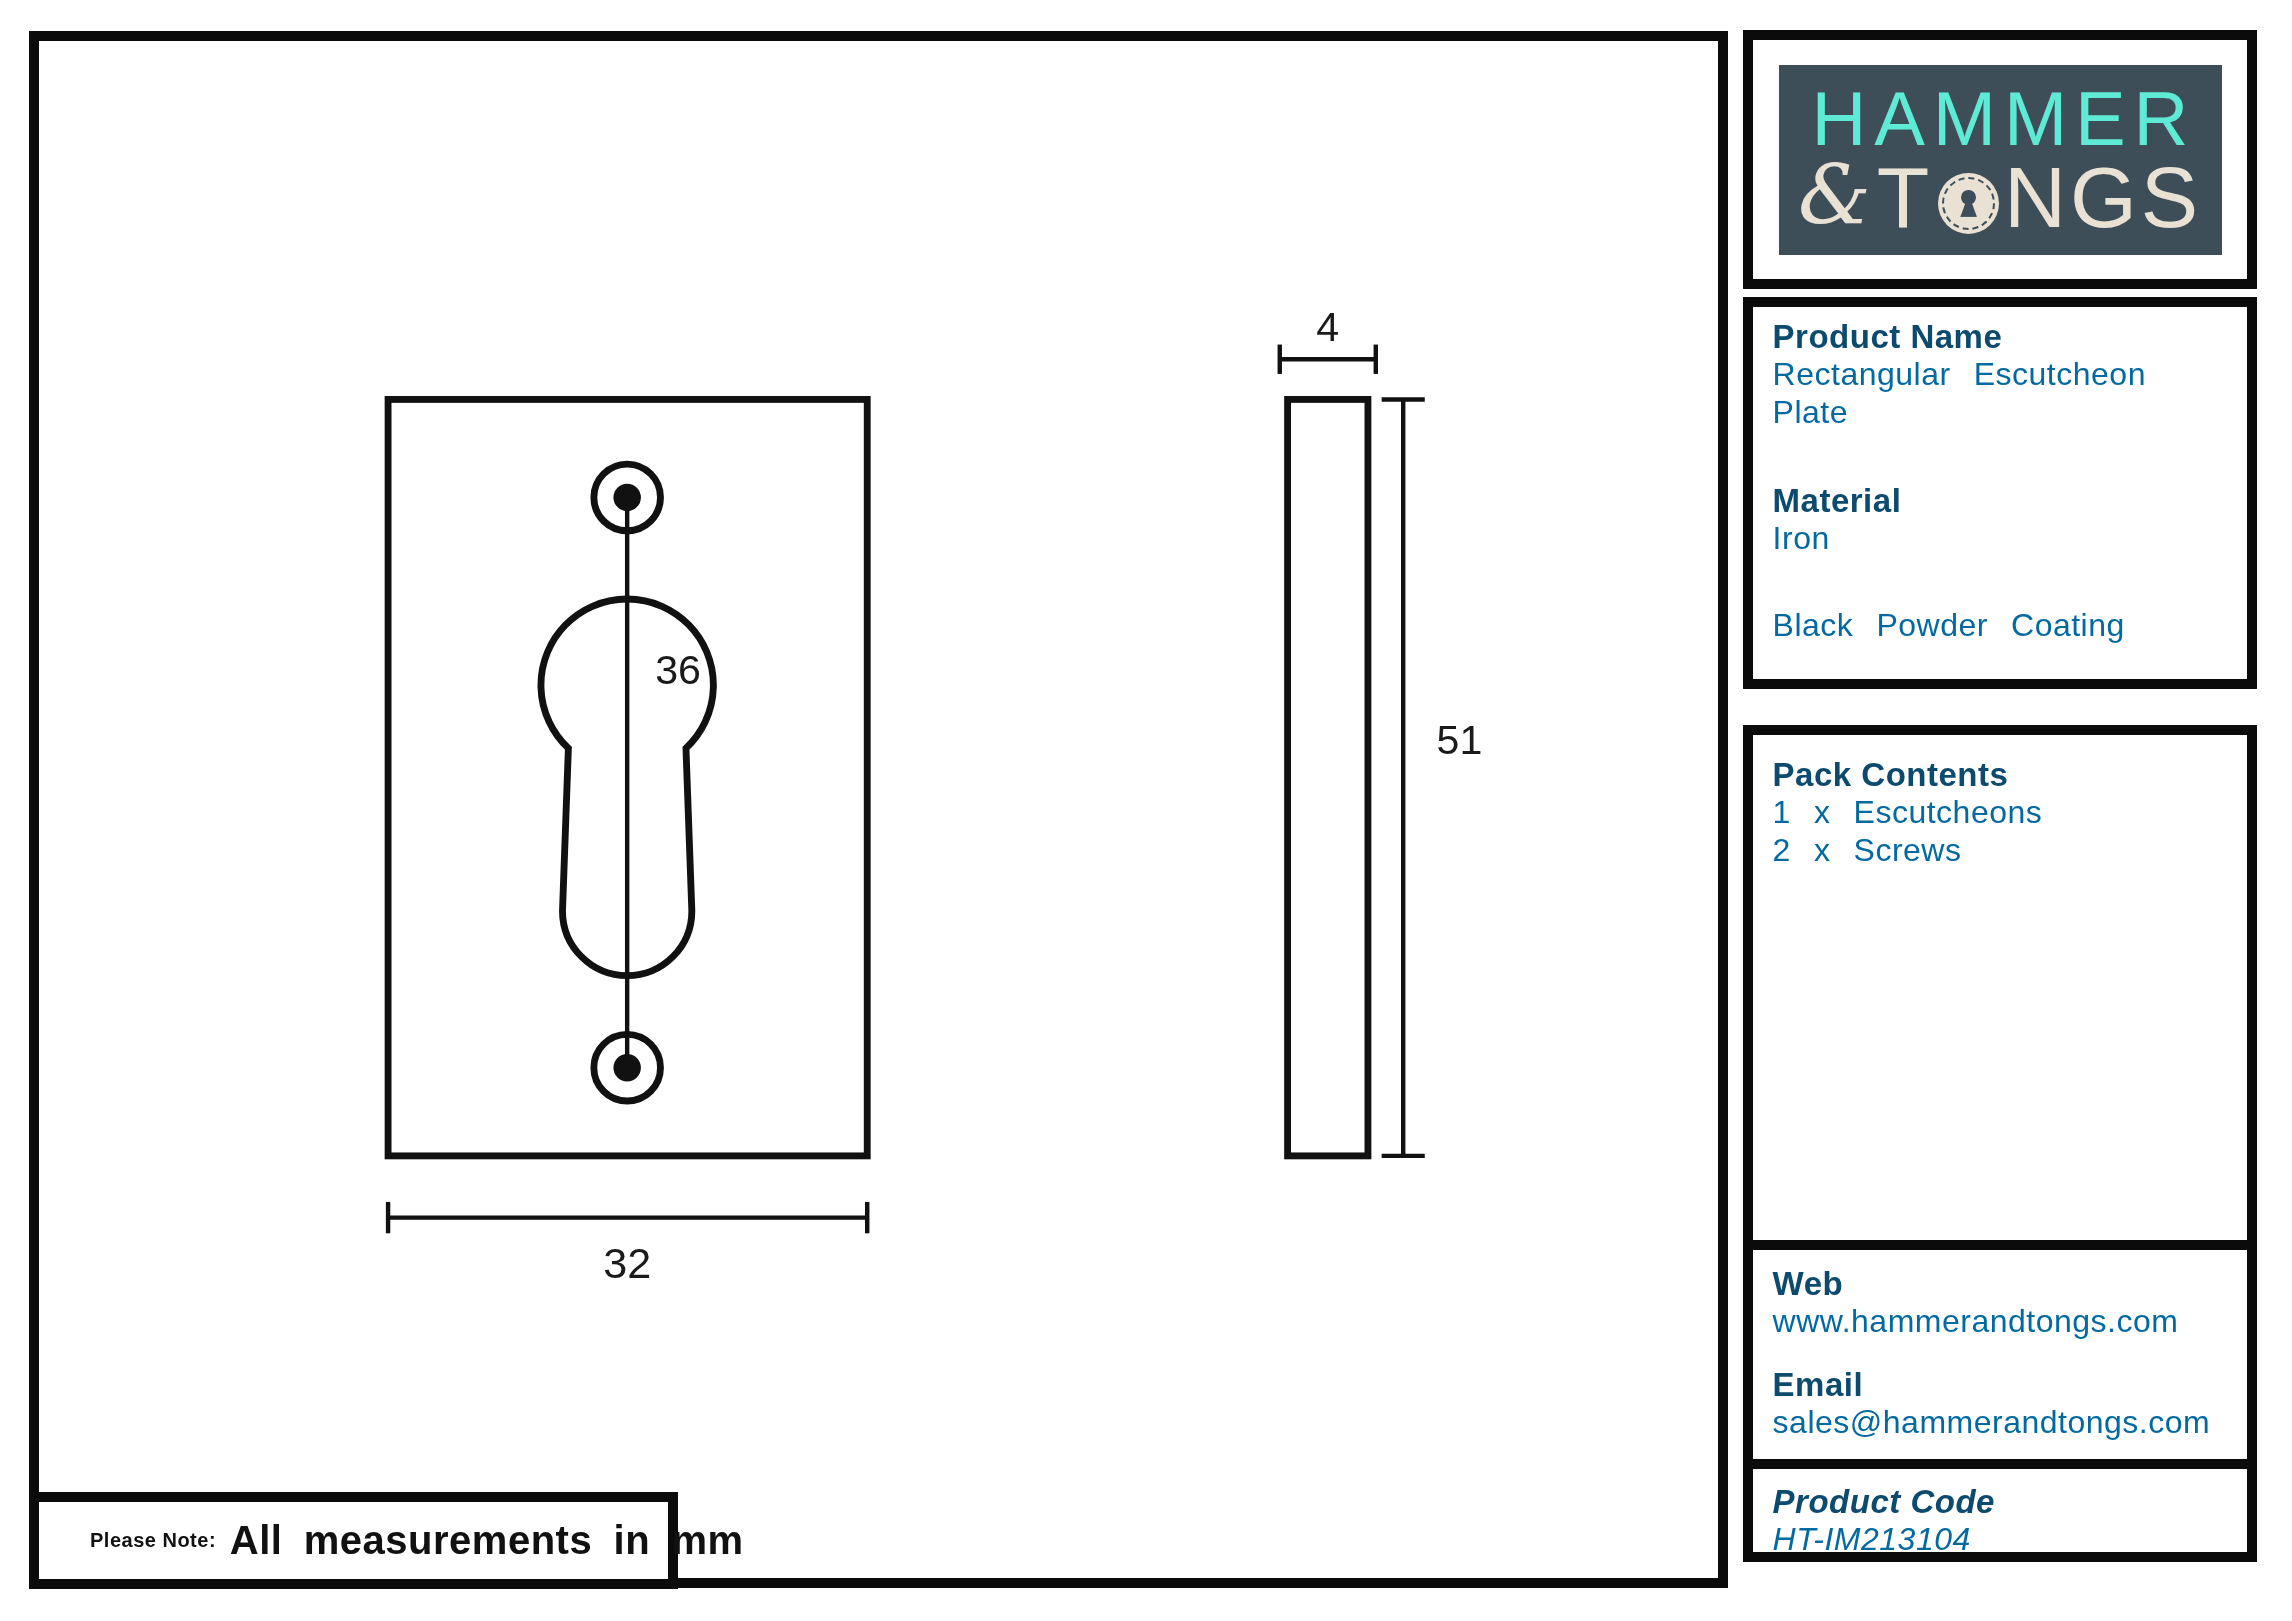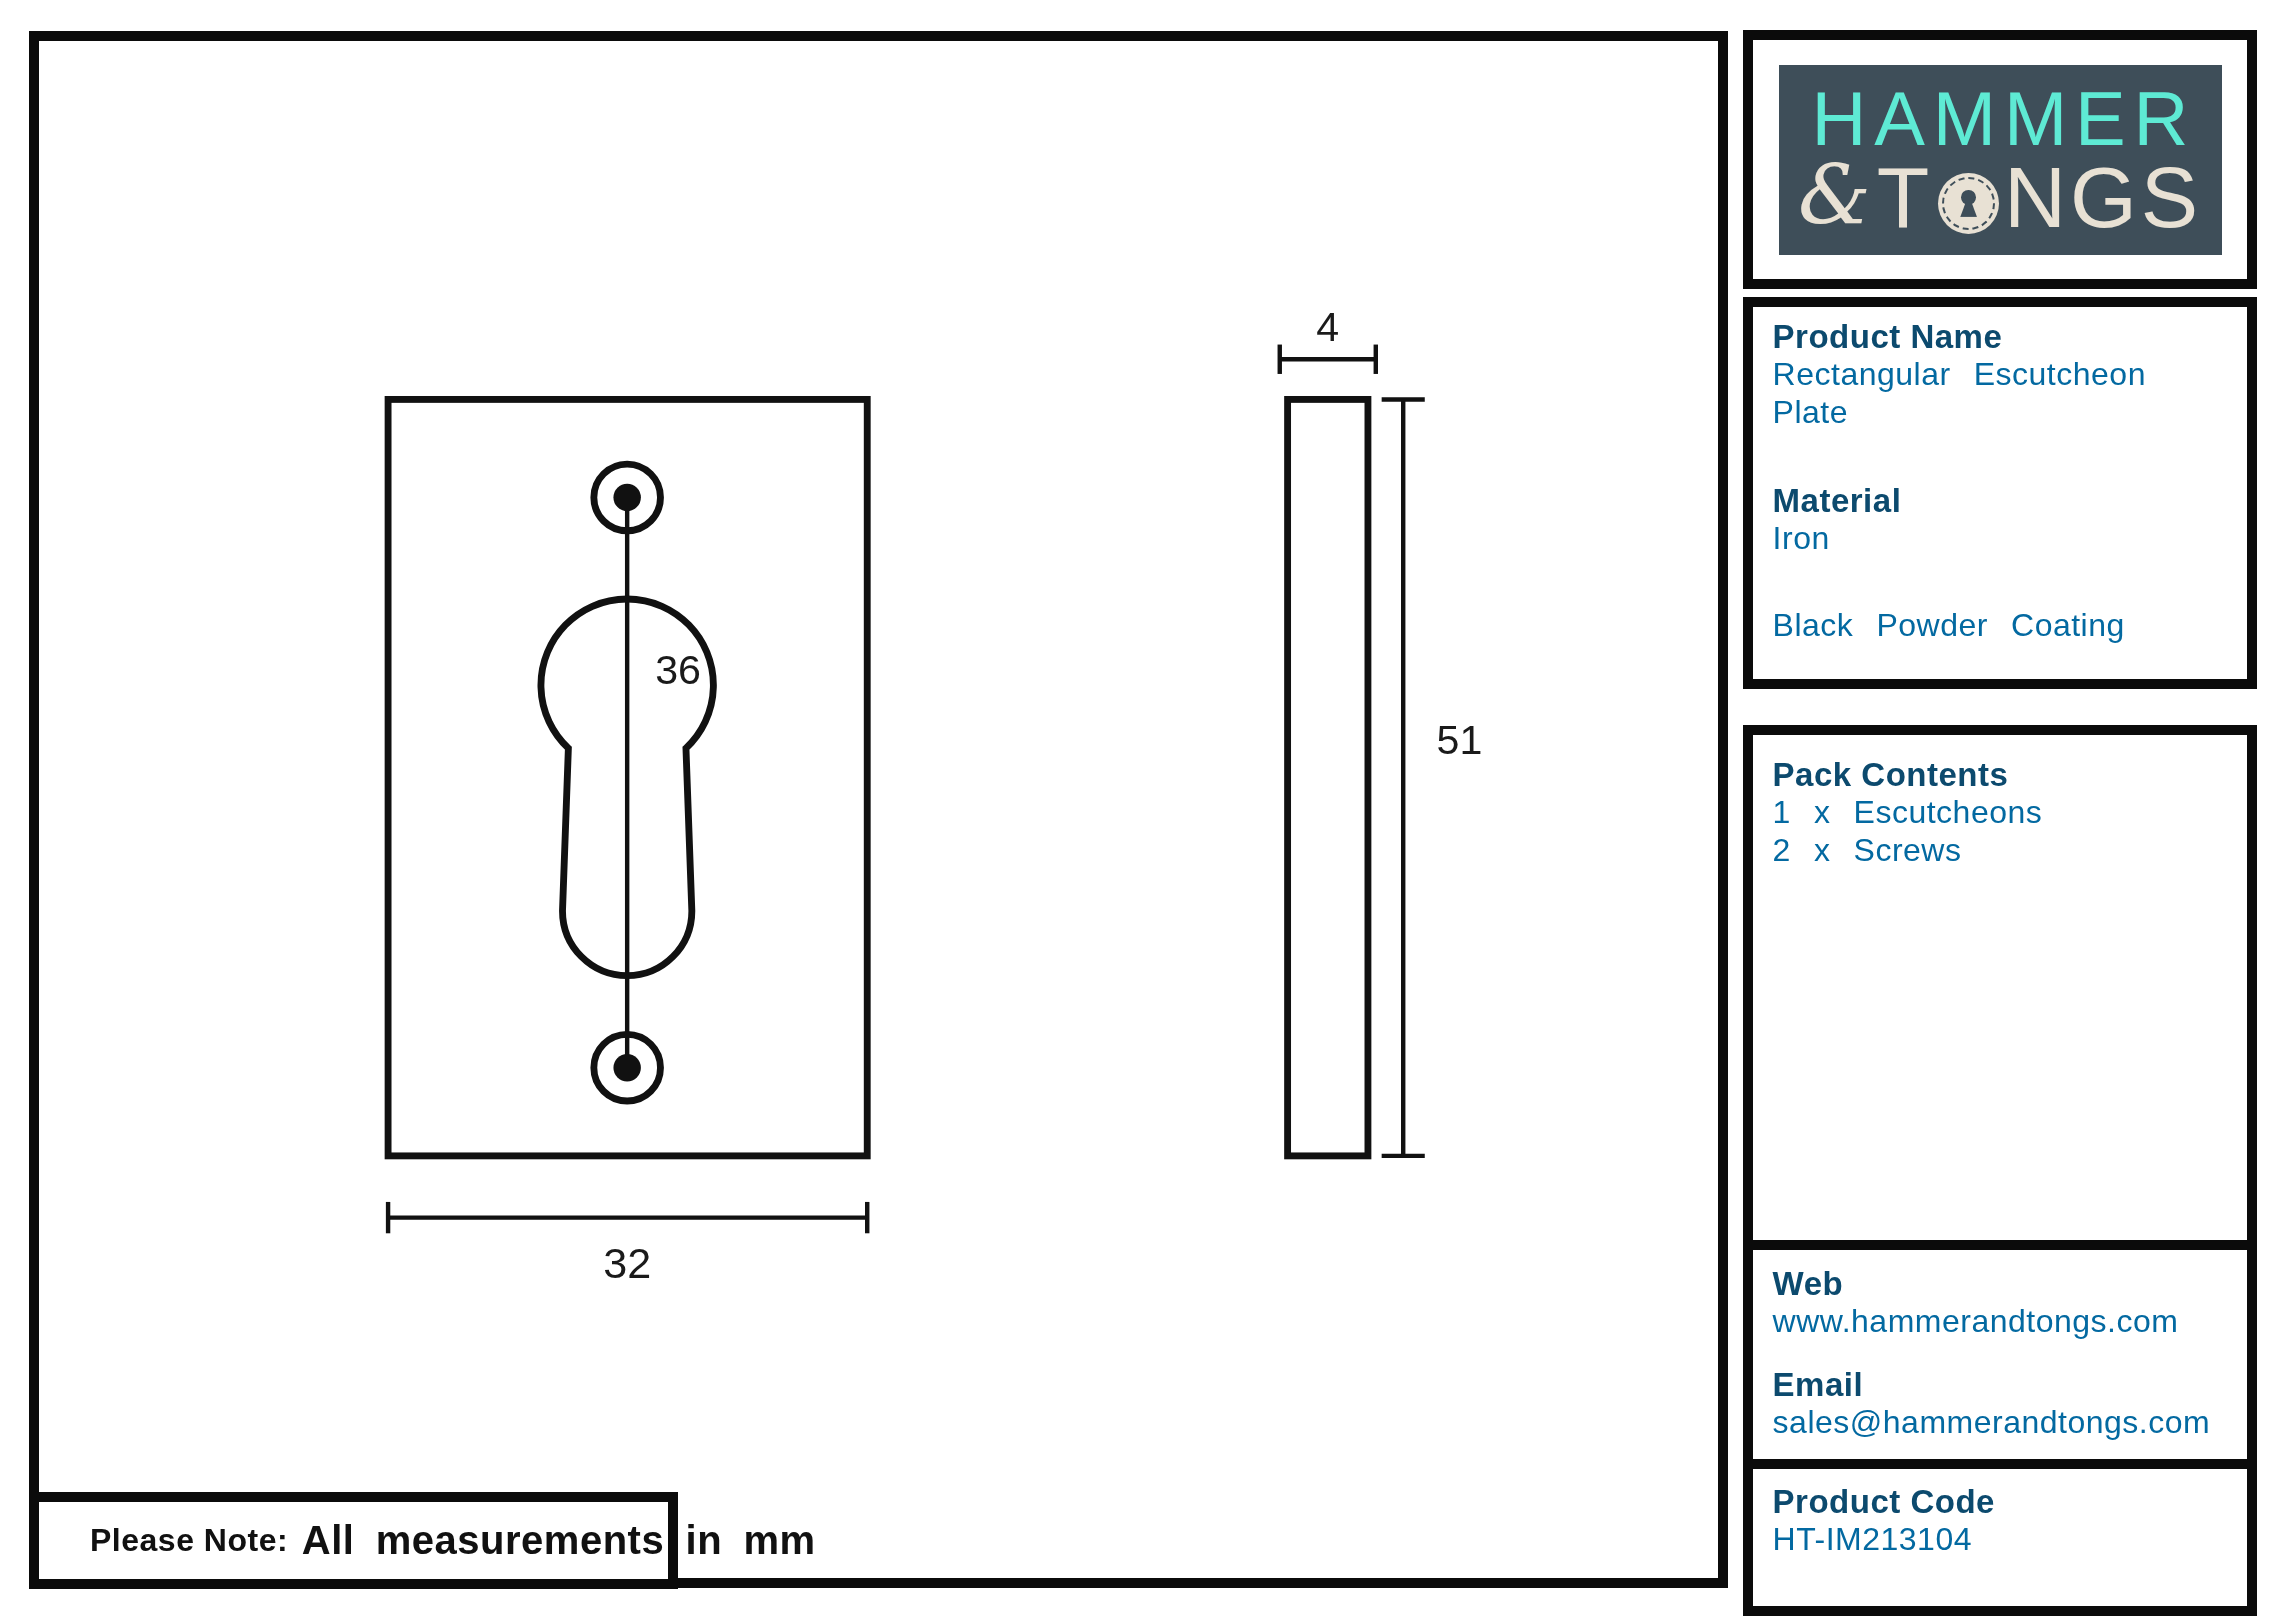--- a/index.html
+++ b/index.html
@@ -12,21 +12,21 @@
   .drawing-svg{position:absolute;left:29px;top:31px;width:1699px;height:1557px;}
   .drawing-svg text{font-family:"Liberation Sans",sans-serif;font-weight:300;fill:#1a1a1a;}
 
   
   .side-box{position:absolute;left:1743px;width:514px;border:10.8px solid #0b0b0b;
             box-sizing:border-box;background:#fff;}
   .box-logo{top:30px;height:259px;display:flex;align-items:center;justify-content:center;}
   .box-info{top:297px;height:392px;padding:9.8px 19.6px 0 19.6px;}
   .box-pack{top:725px;height:625px;padding:19.6px 19.6px 0 19.6px;}
   .box-contact{top:1240px;height:245px;padding:13.7px 19.6px 0 19.6px;}
-  .box-code{top:1459px;height:157px;padding:12.7px 19.6px 0 19.6px;}
+  .box-code{top:1459px;height:103px;padding:12.7px 19.6px 0 19.6px;font-style:italic;}
 
   .fld{margin-bottom:49px;}
   .fld-sm{margin-bottom:23.5px;}
   .fld-label{font-weight:700;font-size:33px;letter-spacing:0.5px;line-height:1.2;color:#0c4a6e;}
   .fld-value{font-weight:400;font-size:32px;letter-spacing:0.5px;word-spacing:13.7px;
              line-height:1.18;color:#0369a1;}
 
   
   .logo-plate{width:443px;height:190px;background:#3E4E59;display:flex;flex-direction:column;
               align-items:center;justify-content:center;overflow:hidden;}
@@ -42,21 +42,21 @@
   .keyhole-o::before{content:"";position:absolute;inset:3.9px;border:2px dashed #3E4E59;
              border-radius:50%;}
   .kh-circle{width:14.7px;height:14.7px;border-radius:50%;background:#3E4E59;}
   .kh-stem{width:16.7px;height:14.7px;background:#3E4E59;margin-top:-2px;
            clip-path:polygon(32% 0,68% 0,100% 100%,0 100%);}
 
   
   .note-box{position:absolute;left:29px;top:1492px;width:649px;height:97px;
             border:10.8px solid #0b0b0b;box-sizing:border-box;background:#fff;z-index:5;
             display:flex;align-items:center;padding-left:51px;}
-  .note-label{font-weight:700;font-size:32px;letter-spacing:0.5px;margin-right:13.7px;white-space:nowrap;}
+  .note-label{font-weight:700;font-size:20px;letter-spacing:0.5px;margin-right:13.7px;white-space:nowrap;}
   .note-text{font-weight:700;font-size:40px;letter-spacing:0.5px;word-spacing:9.8px;white-space:nowrap;}
 </style>
 </head>
 <body>
 
 <div id="page">
 
   <div class="main-frame"></div>
 
   <svg class="drawing-svg" viewBox="30 32 1733 1589">

